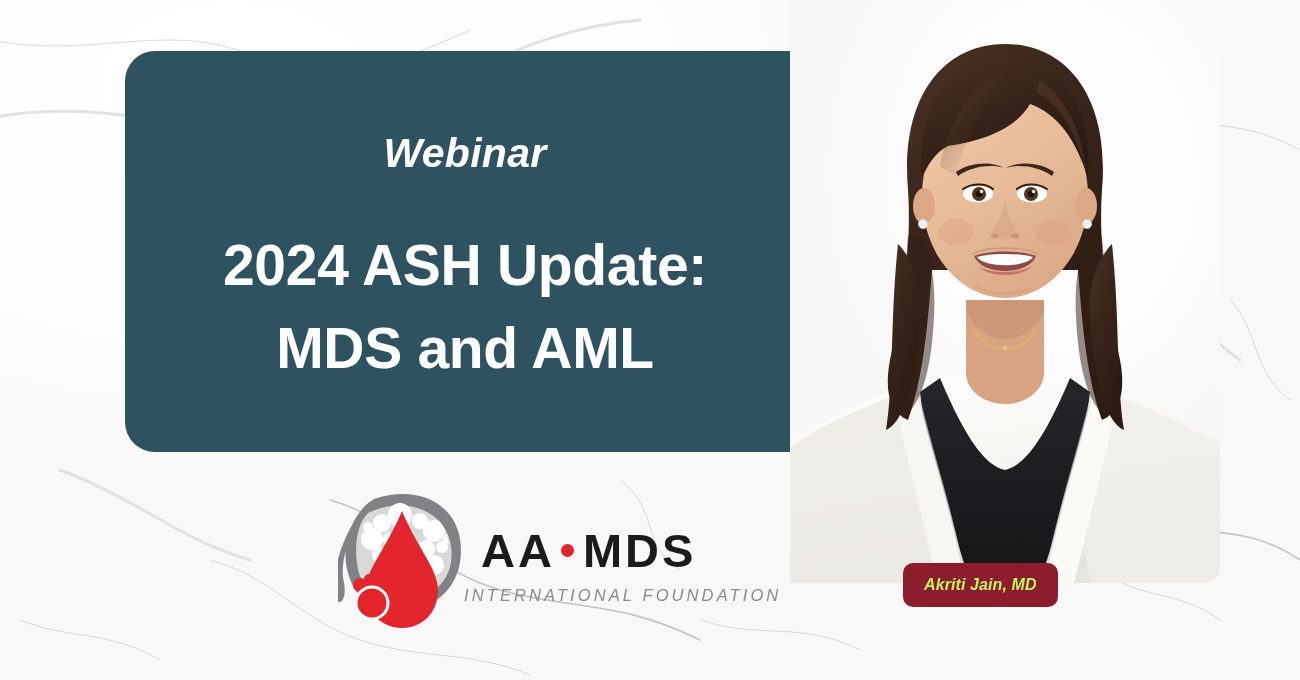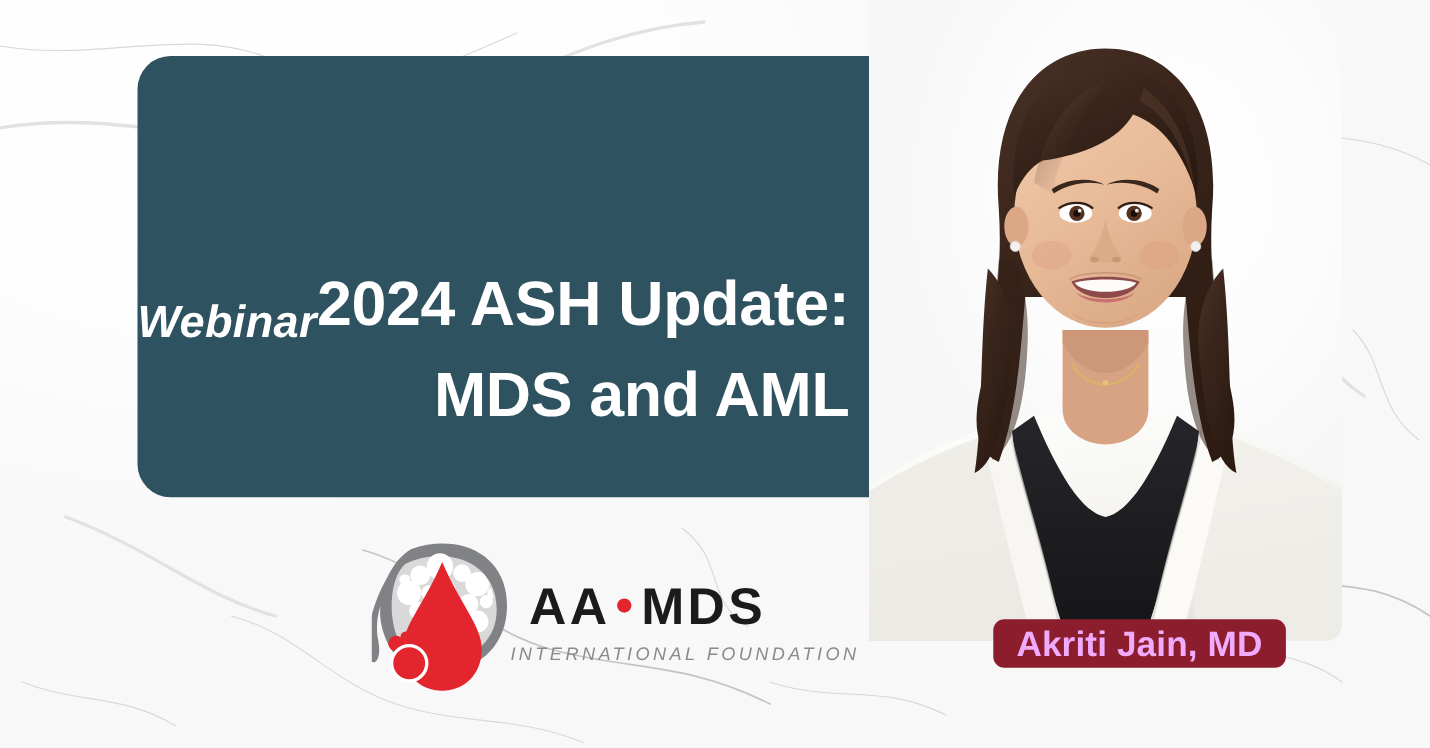--- a/index.html
+++ b/index.html
@@ -57,21 +57,21 @@
     border-radius: 30px;
     z-index: 3;
   }
   .card-inner {
     position: absolute;
     left: 0;
     top: 0;
     width: 680px;
     height: 401px;
     display: flex;
-    flex-direction: row;
+    flex-direction: column;
     align-items: center;
     justify-content: flex-start;
     box-sizing: border-box;
     padding-top: 82px;
   }
   .kicker {
     color: #ffffff;
     font-size: 41px;
     font-weight: bold;
     font-style: italic;
@@ -80,21 +80,21 @@
   }
   .headline {
     margin-top: 50px;
     color: #ffffff;
     font-size: 57px;
     font-weight: bold;
     line-height: 1.45;
     text-align: center;
     letter-spacing: -0.3px;
   }
-  .headline .l2 { display: block; text-align: right; }
+  .headline .l2 { display: block; }
 
   
   .portrait {
     position: absolute;
     left: 790px;
     top: 0px;
     width: 430px;
     height: 583px;
     z-index: 6;
     border-bottom-right-radius: 16px;
@@ -117,25 +117,26 @@
     top: 563px;
     height: 44px;
     padding: 0 21px;
     display: flex;
     align-items: center;
     background: #8c1d2c;
     border-radius: 10px;
     z-index: 9;
   }
   .name-badge span {
-    color: #f0abfc;
-    font-size: 32px;
+    color: #bef264;
+    font-size: 16px;
     font-weight: bold;
     letter-spacing: 0.1px;
     white-space: nowrap;
+    font-style: italic;
   }
 
   
   .logo {
     position: absolute;
     left: 338px;
     top: 487px;
     width: 372px;
     height: 145px;
     z-index: 5;

